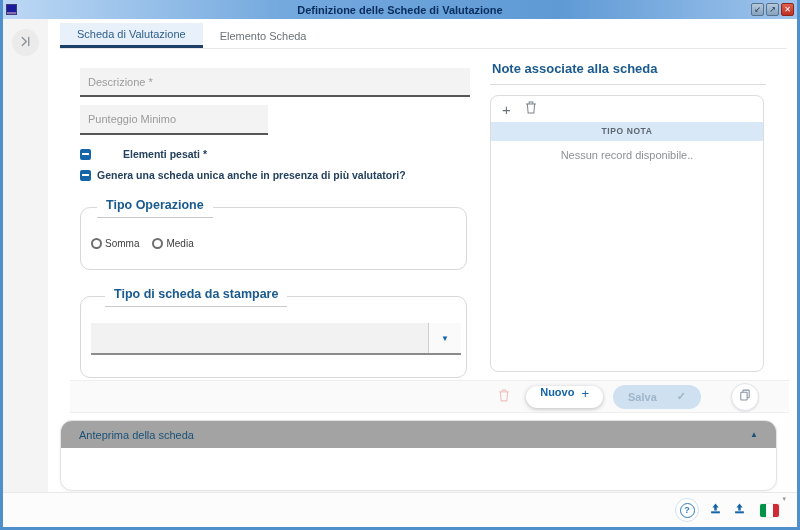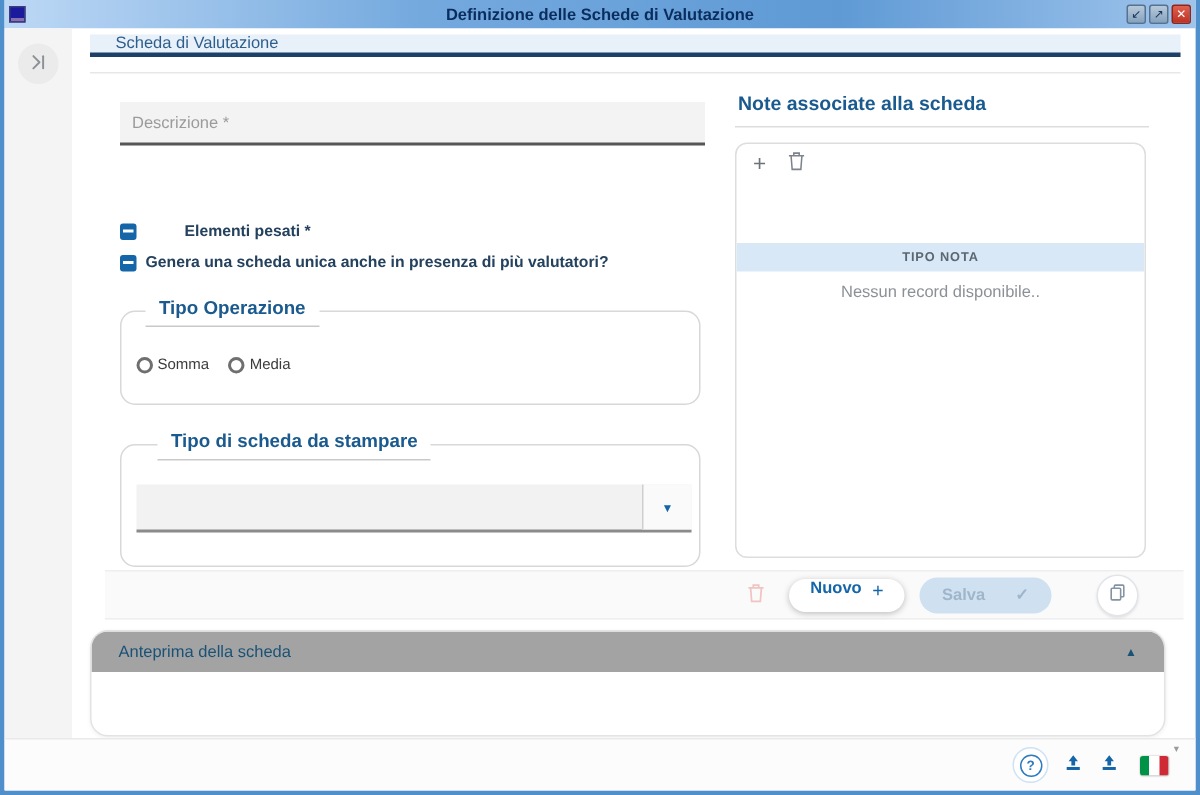--- a/index.html
+++ b/index.html
@@ -40,21 +40,21 @@
   .flag { width:19px; height:13px; display:flex; border-radius:2px; overflow:hidden;
     box-shadow:0 0 1px rgba(0,0,0,.45); cursor:pointer; }
   .flag div { flex:1; }
   .flag .g { background:#009246; } .flag .w { background:#ffffff; } .flag .r { background:#ce2b37; }
   .flag-caret { position:absolute; top:-9px; right:-7px; font-size:7px; color:#9b9b9b; }
 
   .content { position:absolute; left:45px; top:0; right:0; bottom:35px; }
 
   
   .tabs { position:absolute; left:12px; top:4px; right:10px; height:26px;
-    display:flex; border-bottom:1px solid #e7e7e7;flex-direction:column; }
+    display:flex; border-bottom:1px solid #e7e7e7; }
   .tab { padding:0 17px; font-size:11px; display:flex; align-items:center;
     color:#6a7278; cursor:pointer; }
   .tab.active { background:#e8f0fa; color:#2e5e8c; border-bottom:3px solid #1d4068; }
 
   
   .field { position:absolute; background:#f3f3f3; border-bottom:2px solid #565656; }
   .field input { width:100%; height:100%; background:transparent; border:none; outline:none;
     font-family:"Liberation Sans",sans-serif; font-size:11px; color:#333; padding:0 8px; }
   .field input::placeholder { color:#9b9b9b; opacity:1; }
   #f-desc { left:32px; top:49px; width:390px; height:29px; }
@@ -87,21 +87,21 @@
     display:flex; align-items:center; justify-content:center; font-size:8px; color:#1565a9; }
 
   
   .note-title { position:absolute; left:444px; top:42px; font-size:13px; font-weight:bold; color:#1a5a8e; }
   .note-hr { position:absolute; left:442px; top:65px; width:276px; border-top:1px solid #ddd; }
   .note-box { position:absolute; left:442px; top:76px; width:274px; height:277px;
     border:1px solid #ddd; border-radius:8px; overflow:hidden; background:#fff; }
   .note-toolbar { height:26px; display:flex; align-items:center; gap:14px; padding-left:11px; }
   .note-add { font-size:15px; color:#6d7379; line-height:1; cursor:pointer; background:none; border:none; }
   .note-header { height:19px; background:#d9e8f6; text-align:center; line-height:19px;
-    font-size:8.5px; font-weight:bold; letter-spacing:.6px; color:#5c6670;margin-top:40px; }
+    font-size:8.5px; font-weight:bold; letter-spacing:.6px; color:#5c6670; }
   .note-empty { text-align:center; font-size:11px; color:#8c9196; margin-top:8px; }
 
   
   .form-toolbar { position:absolute; left:22px; right:8px; top:361px; height:33px;
     background:#fafafa; border-top:1px solid #eee; border-bottom:1px solid #eee;
     display:flex; align-items:center; justify-content:flex-end; padding-right:30px; }
   .btn-nuovo { height:22px; padding:0 14px; border-radius:12px; background:#fff; border:none;
     box-shadow:0 1px 4px rgba(0,0,0,.25); color:#1565a9; font-size:11px; font-weight:bold;
     display:flex; align-items:flex-start; gap:7px; cursor:pointer; margin-left:16px;
     font-family:"Liberation Sans",sans-serif; }
@@ -147,24 +147,28 @@
               <path d="M12 3v10"></path>
           </svg>
         </span>
       </button>
     </div>
 
     <div class="content">
 
       <div class="tabs">
         <div class="tab active">Scheda di Valutazione</div>
+        <div class="tab">Elemento Scheda</div>
       </div>
 
       <div class="field" id="f-desc">
         <input type="text" placeholder="Descrizione *" style="">
+      </div>
+      <div class="field" id="f-min">
+        <input type="text" placeholder="Punteggio Minimo" style="">
       </div>
 
       <div class="cb-row" id="cb1">
         <span class="checkbox"></span>
         <span>Elementi pesati *</span>
       </div>
       <div class="cb-row" id="cb2">
         <span class="checkbox"></span>
         <span>Genera una scheda unica anche in presenza di più valutatori?</span>
       </div>

